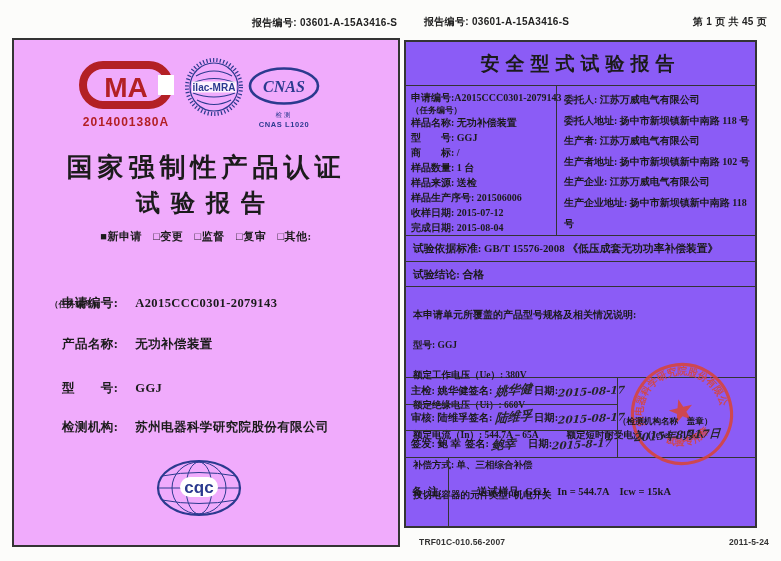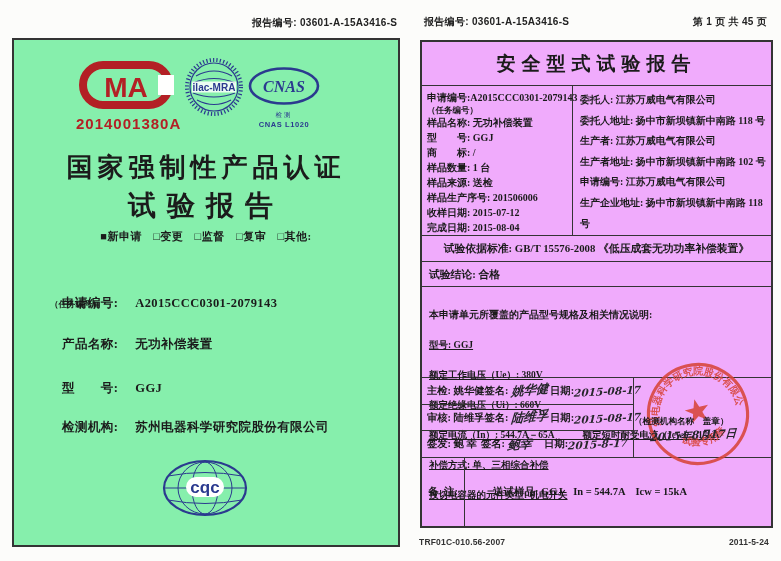--- a/index.html
+++ b/index.html
@@ -9,59 +9,59 @@
     font-family:"Liberation Serif","DejaVu Serif",serif;
   }
   .hdr{position:absolute;font-family:"Liberation Sans","DejaVu Sans",sans-serif;
        font-size:10px;font-weight:bold;color:#222;letter-spacing:.3px;}
   .hdr-left{left:252px;top:16px;}
   .hdr-right{left:424px;top:15px;}
   .hdr-page{right:14px;top:15px;}
 
   
   .page-left{position:absolute;left:12px;top:38px;width:384px;height:505px;
-             border:2px solid #343434;background:#86efac;}
+             border:2px solid #343434;background:#f0abfc;}
   .abs{position:absolute;}
   .cma{left:62px;top:20px;width:100px;text-align:center;}
   .cma-code{color:#b32025;font-family:"Liberation Sans",sans-serif;
-            font-weight:bold;font-size:15px;letter-spacing:1px;margin-top:1px;}
+            font-weight:bold;font-size:12px;letter-spacing:1px;margin-top:1px;}
   .ilac{left:170px;top:17px;}
   .cnas{left:232px;top:26px;width:76px;text-align:center;color:#2b3a8f;}
   .cnas-sub1{font-size:6.5px;margin-top:1px;letter-spacing:2px;}
   .cnas-sub2{font-size:7.5px;font-family:"Liberation Sans",sans-serif;
              font-weight:bold;letter-spacing:.6px;}
   .title1{left:0;top:110px;width:100%;text-align:center;font-size:26px;
           font-weight:bold;letter-spacing:5px;}
-  .title2{left:0;top:147px;width:100%;text-align:center;font-size:28px;
+  .title2{left:0;top:147px;width:100%;text-align:center;font-size:24px;
           font-weight:bold;letter-spacing:11px;}
   .cbrow{left:0;top:189px;width:100%;text-align:center;font-size:11px;
          font-weight:bold;letter-spacing:.5px;}
   .cb{margin:0 4px;white-space:nowrap;}
   .field{left:34px;font-size:12.5px;font-weight:bold;letter-spacing:.4px;white-space:pre;}
   .field .val{margin-left:17px;}
   .fnote{left:36px;font-size:8.5px;font-weight:bold;}
-  .cqc{left:147px;top:418px;}
+  .cqc{left:141px;top:418px;}
 
   
-  .table{position:absolute;left:420px;top:40px;width:353px;height:488px;
-         border:2px solid #343434;background:#f0abfc;display:flex;
+  .table{position:absolute;left:404px;top:40px;width:353px;height:488px;
+         border:2px solid #343434;background:#8b5cf6;display:flex;
          flex-direction:column;box-sizing:border-box;font-weight:bold;}
   .row{box-sizing:border-box;border-bottom:1.5px solid #343434;}
   .row-title{height:44px;display:flex;align-items:center;justify-content:center;
              font-size:19px;letter-spacing:6px;}
   .row-info{height:150px;display:flex;}
   .info-left{width:151px;box-sizing:border-box;border-right:1.5px solid #343434;
              padding:4px 0 0 5px;font-size:10px;line-height:15px;white-space:nowrap;}
   .info-left div:nth-child(2){font-size:8.5px;line-height:10px;}
   .info-right{flex:1;padding:4px 4px 0 7px;font-size:10px;line-height:20.6px;}
-  .row-standard{height:26px;line-height:25px;padding:0 7px;font-size:10.8px;white-space:nowrap;text-align:center;}
+  .row-standard{height:26px;line-height:25px;padding:0 7px;font-size:10.8px;white-space:nowrap;}
   .row-conclusion{height:25px;line-height:24px;padding:0 7px;font-size:10.8px;}
   .row-coverage{height:91px;padding:2px 7px 0 7px;font-size:9.5px;white-space:pre-wrap;}
   .cov-head{font-size:10px;line-height:12px;}
-  .cov-line{line-height:9.9px;text-decoration:underline;}
+  .cov-line{line-height:9.9px;}
   .row-sign{height:80px;display:flex;}
   .sign-left{width:212px;box-sizing:border-box;border-right:1.5px solid #343434;
              display:flex;flex-direction:column;}
   .sign-row{flex:1;display:flex;align-items:center;padding:0 5px;
             border-bottom:1.2px solid #343434;font-size:10.3px;white-space:nowrap;}
   .sign-row:last-child{border-bottom:none;}
   .sr-role{width:80px;}
   .sr-siglab{margin-right:2px;}
   .sr-sig{width:52px;}
   .sr-datelab{margin-left:2px;}
@@ -186,21 +186,21 @@
       <div>样品来源: 送检</div>
       <div>样品生产序号: 201506006</div>
       <div>收样日期: 2015-07-12</div>
       <div>完成日期: 2015-08-04</div>
     </div>
     <div class="info-right">
       <div>委托人: 江苏万威电气有限公司</div>
       <div>委托人地址: 扬中市新坝镇新中南路 118 号</div>
       <div>生产者: 江苏万威电气有限公司</div>
       <div>生产者地址: 扬中市新坝镇新中南路 102 号</div>
-      <div>申请编号: 江苏万威电气有限公司</div>
+      <div>生产企业: 江苏万威电气有限公司</div>
       <div>生产企业地址: 扬中市新坝镇新中南路 118 号</div>
     </div>
   </div>
 
   <div class="row row-standard">试验依据标准: GB/T 15576-2008  《低压成套无功功率补偿装置》</div>
   <div class="row row-conclusion">试验结论: 合格</div>
 
   <div class="row row-coverage">
     <div class="cov-head">本申请单元所覆盖的产品型号规格及相关情况说明:</div>
     <div class="cov-line">型号: GGJ</div>

